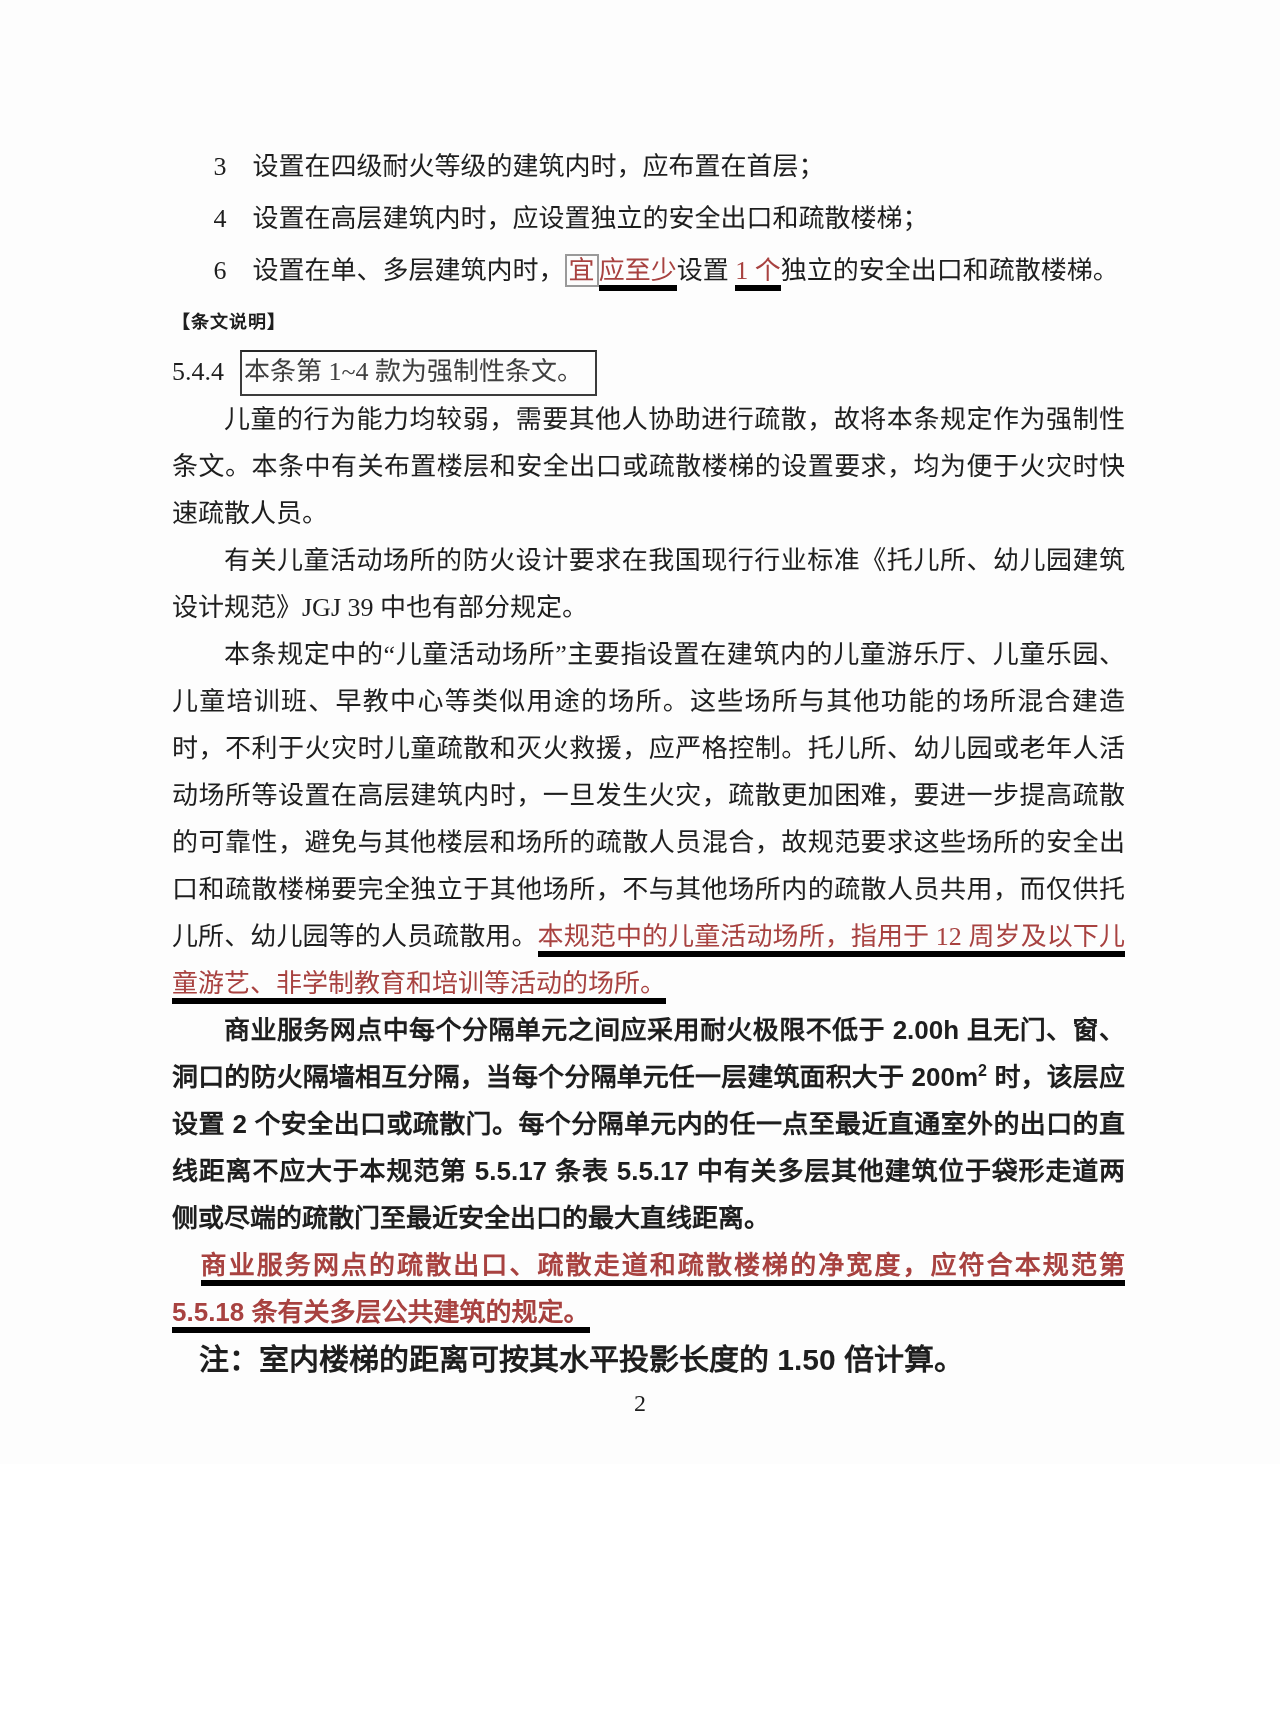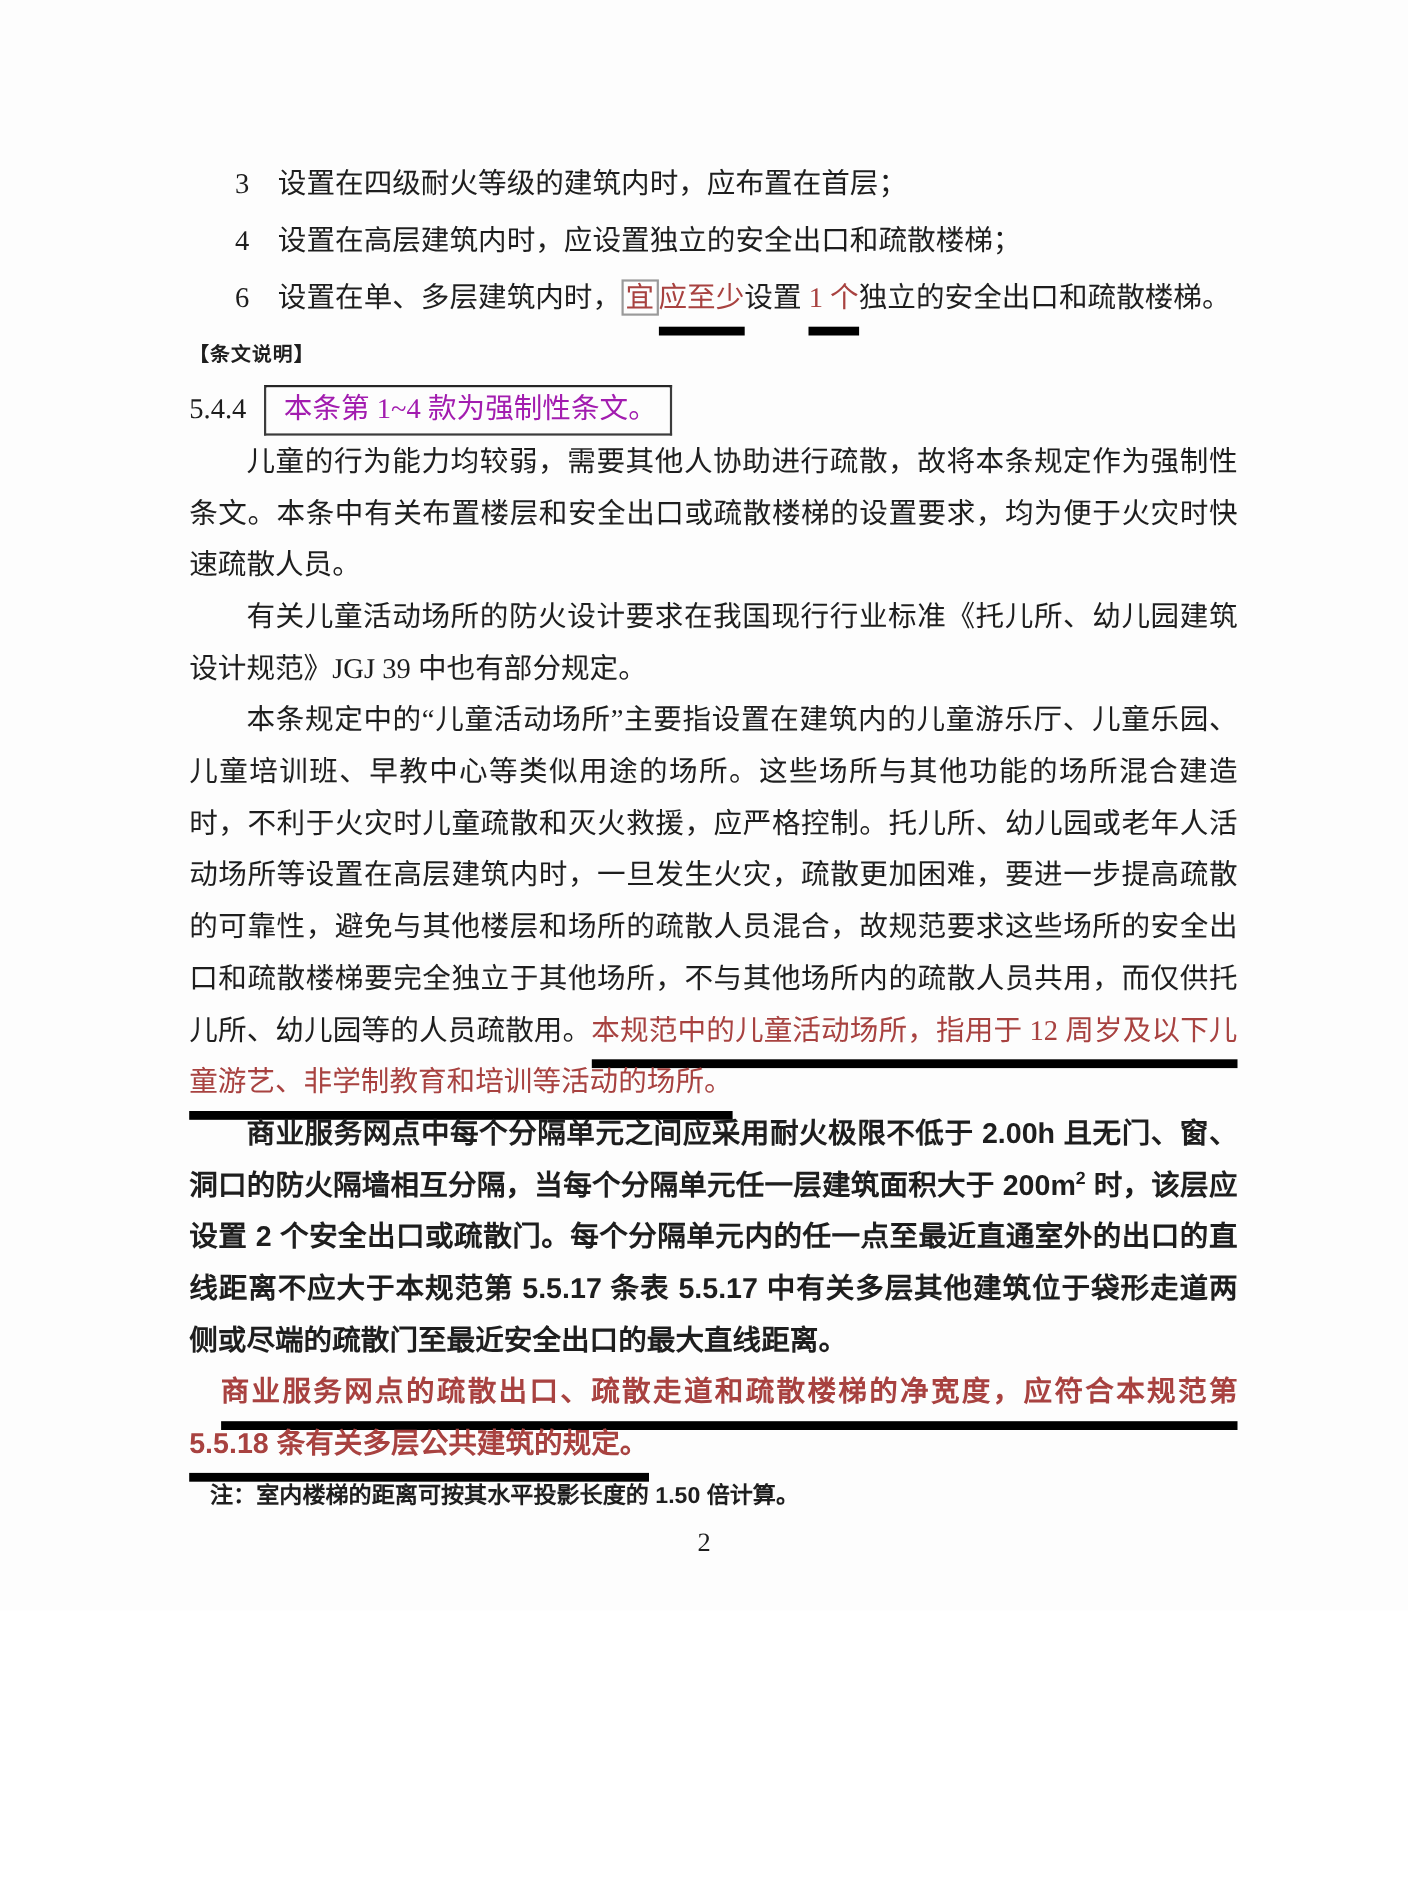--- a/index.html
+++ b/index.html
@@ -41,40 +41,40 @@
   .p-bold-indent{
     font-family:"Liberation Sans","DejaVu Sans",sans-serif;
     font-weight:bold;text-indent:2em;
   }
   .p-boldred{
     font-family:"Liberation Sans","DejaVu Sans",sans-serif;
     font-weight:bold;text-indent:1.1em;
   }
   .p-note{
     font-family:"Liberation Sans","DejaVu Sans",sans-serif;
-    font-weight:bold;font-size:21px;line-height:44px;
+    font-weight:bold;font-size:30px;line-height:44px;
     text-indent:0.9em;margin-top:2px;
   }
   
   .s-r{
     color:#a84240;
-    border-bottom:8px solid #000000;
-    padding-bottom:12px;
+    border-bottom:6px solid #000000;
+    padding-bottom:0;
   }
   .s-box{
     color:#a84240;
     border:2px solid #9a9a9a;
     padding:0 2px;
   }
   .s-frame{
     display:inline-block;
-    color:#a21caf;
+    color:#404040;
     border:2px solid #3c3c3c;
     border-top-color:#262626;
-    padding:1px 12px 3px 16px;
+    padding:1px 12px 3px 2px;
     margin-left:16px;
     line-height:38px;
     text-indent:0;
   }
   .s-num{
     font-family:"Liberation Serif","DejaVu Serif",serif;
     font-weight:normal;
   }
   sup.s-sup{
     font-size:0.62em;

